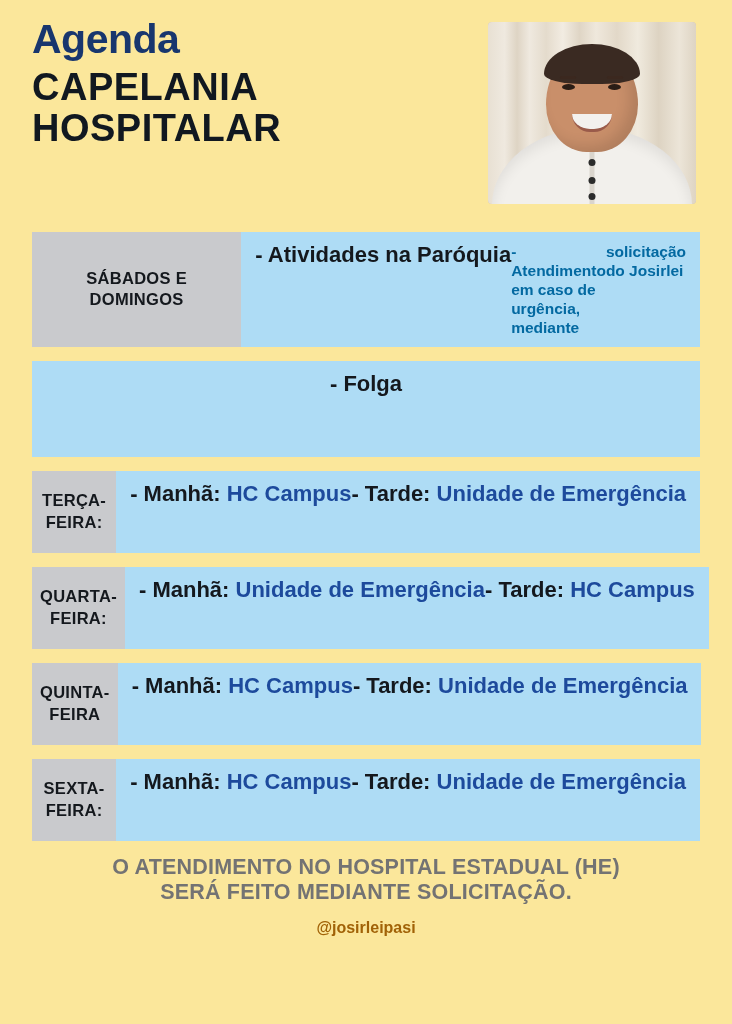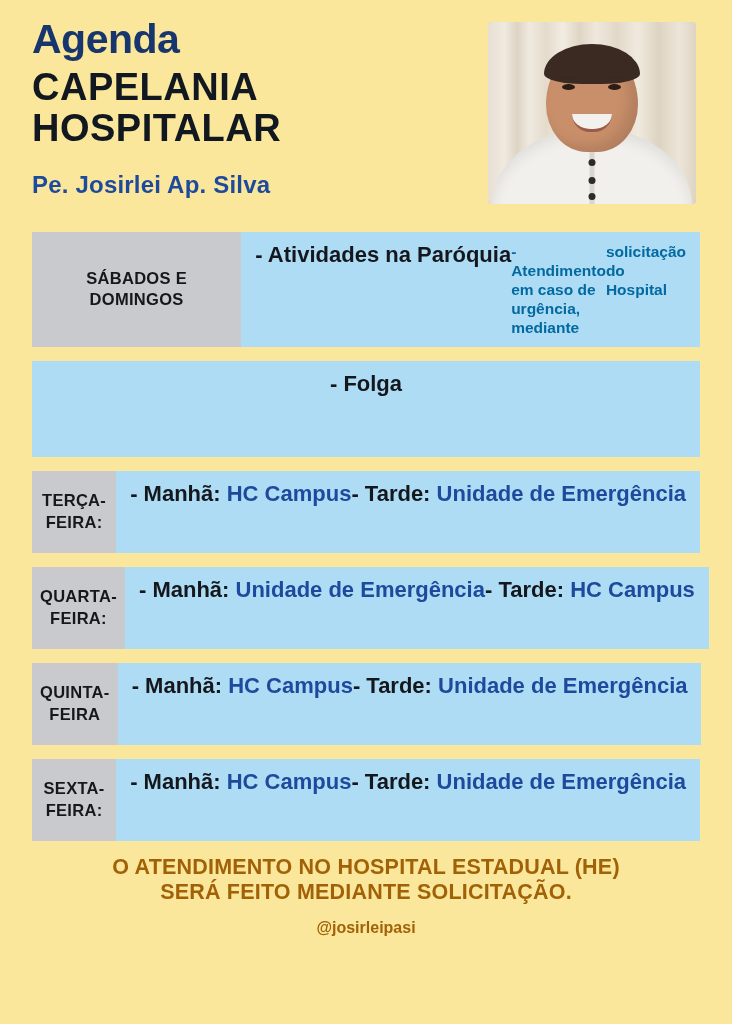--- a/index.html
+++ b/index.html
@@ -205,21 +205,21 @@
   .row.weekend { min-height: 96px; }
   .row.weekend .day-cell { font-size: 16.5px; }
   .row.monday { min-height: 96px; }
 
   
   .footer-note {
     margin-top: 6px;
     text-align: center;
     font-size: 21.5px;
     font-weight: bold;
-    color: #a16207;
+    color: #737373;
     line-height: 1.18;
     letter-spacing: 0.2px;
     padding: 0 35px;
   }
   .handle {
     margin-top: 14px;
     text-align: center;
     font-size: 16px;
     font-weight: bold;
     color: #a16207;
@@ -229,21 +229,20 @@
 <body>
 
 <div class="poster">
 
   <div class="header">
     <div class="title-agenda">Agenda</div>
     <div class="title-main">
       <div>CAPELANIA</div>
       <div>HOSPITALAR</div>
     </div>
-    <div class="subtitle-name">Pe. Josirlei Ap. Silva</div>
 
     <div class="portrait">
       <div class="curtain"></div>
       <div class="shoulders"></div>
       <div class="collar-line"></div>
       <div class="btn b1"></div>
       <div class="btn b2"></div>
       <div class="btn b3"></div>
       <div class="btn b4"></div>
       <div class="head"></div>
@@ -261,21 +260,21 @@
     <div class="row weekend">
       <div class="day-cell">
         <div>
           <div>SÁBADOS E</div>
           <div>DOMINGOS</div>
         </div>
       </div>
       <div class="info-cell">
         <div class="info-line">- Atividades na Paróquia</div>
         <div class="info-sub">- Atendimento em caso de urgência, mediante</div>
-        <div class="info-sub">solicitação do Hospital</div>
+        <div class="info-sub">solicitação do Josirlei</div>
       </div>
     </div>
 
     <div class="row monday">
       <div class="info-cell">
         <div class="info-line">- Folga</div>
       </div>
     </div>
 
     <div class="row">

